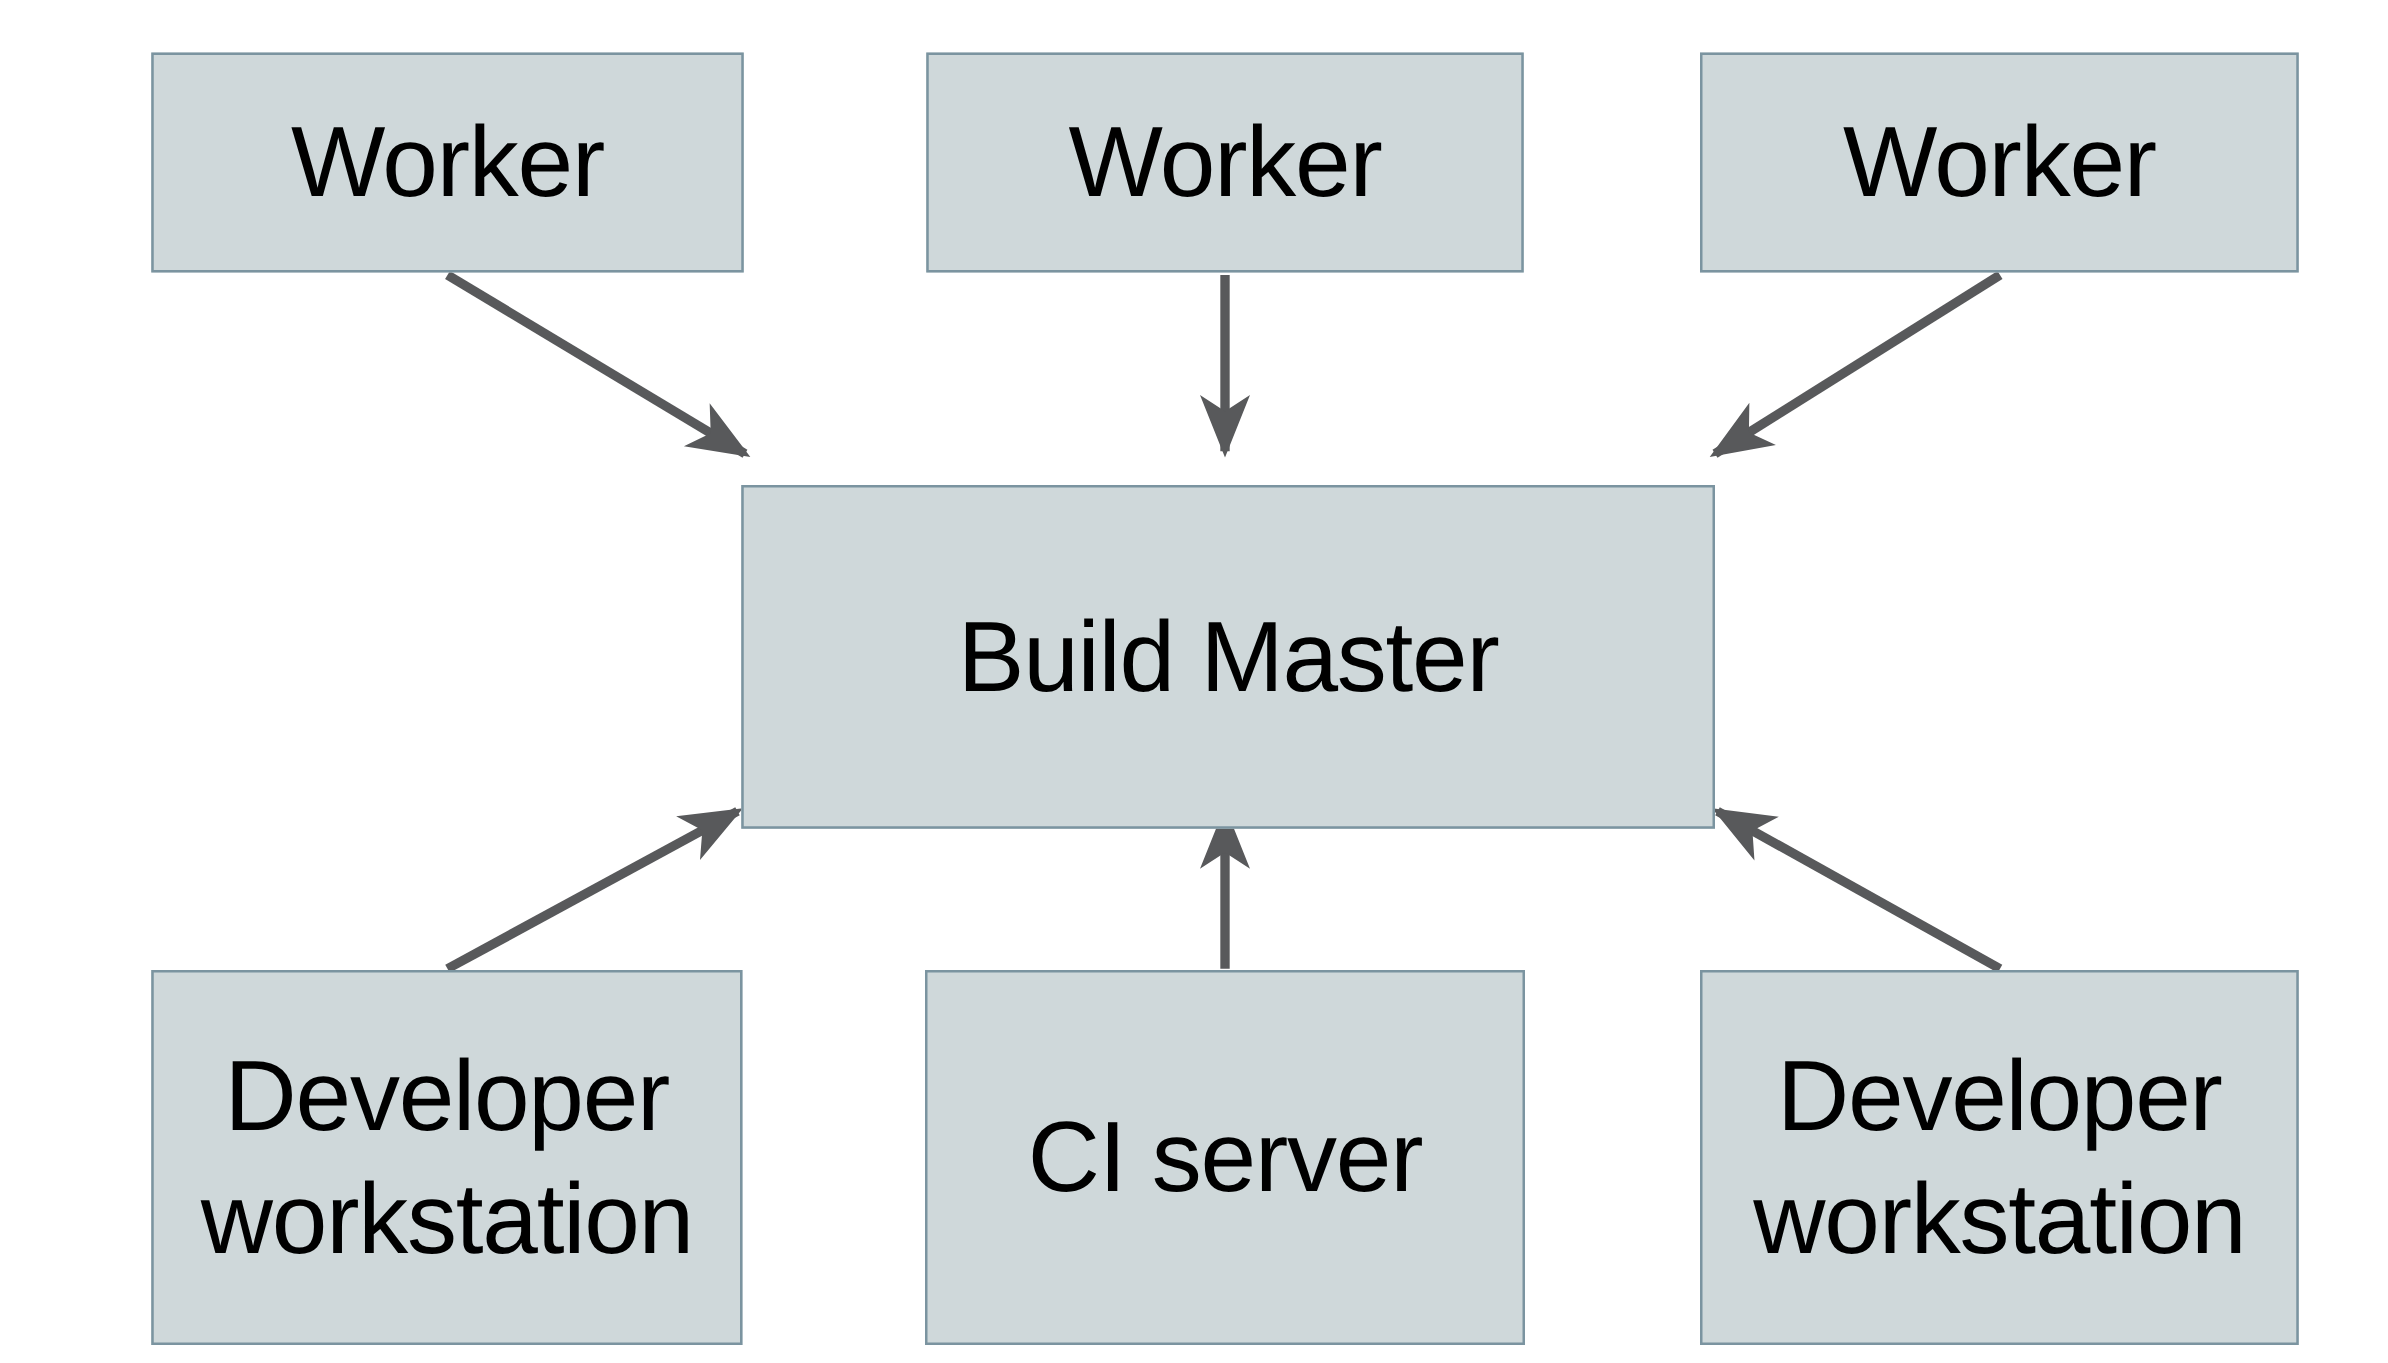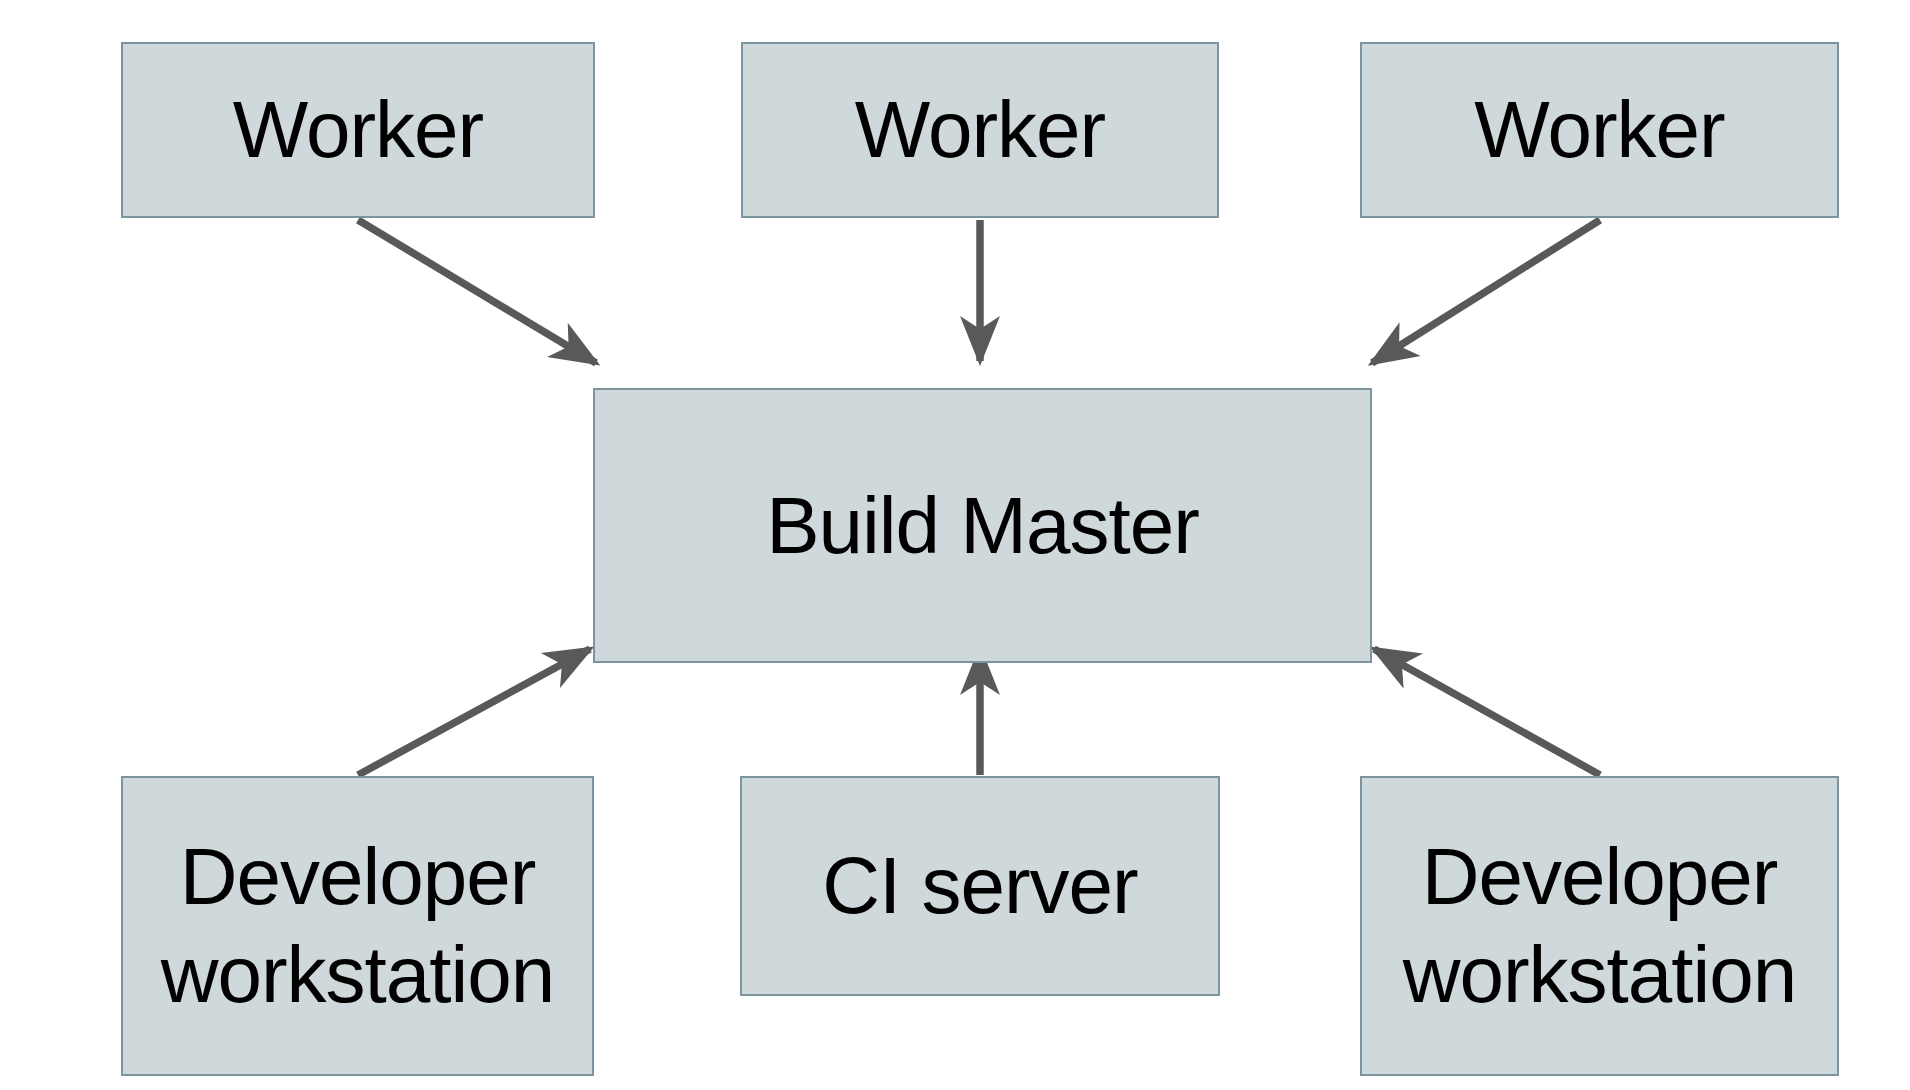--- a/index.html
+++ b/index.html
@@ -38,21 +38,21 @@
   .node .label { display: block; padding: 0 10px; }
 
   
   #n-worker1 { left: 121px;  top: 42px;  width: 474px; height: 176px; }
   #n-worker2 { left: 741px;  top: 42px;  width: 478px; height: 176px; }
   #n-worker3 { left: 1360px; top: 42px;  width: 479px; height: 176px; }
   
   #n-master  { left: 593px;  top: 388px; width: 779px; height: 275px; }
   
   #n-dev1    { left: 121px;  top: 776px; width: 473px; height: 300px; }
-  #n-ci      { left: 740px;  top: 776px; width: 480px; height: 220px; }
+  #n-ci      { left: 740px;  top: 776px; width: 480px; height: 300px; }
   #n-dev2    { left: 1360px; top: 776px; width: 479px; height: 300px; }
 
   svg.edges {
     position: absolute;
     left: 0; top: 0;
     width: 1910px;
     height: 1090px;
     pointer-events: none;
   }
   svg.edges line {

